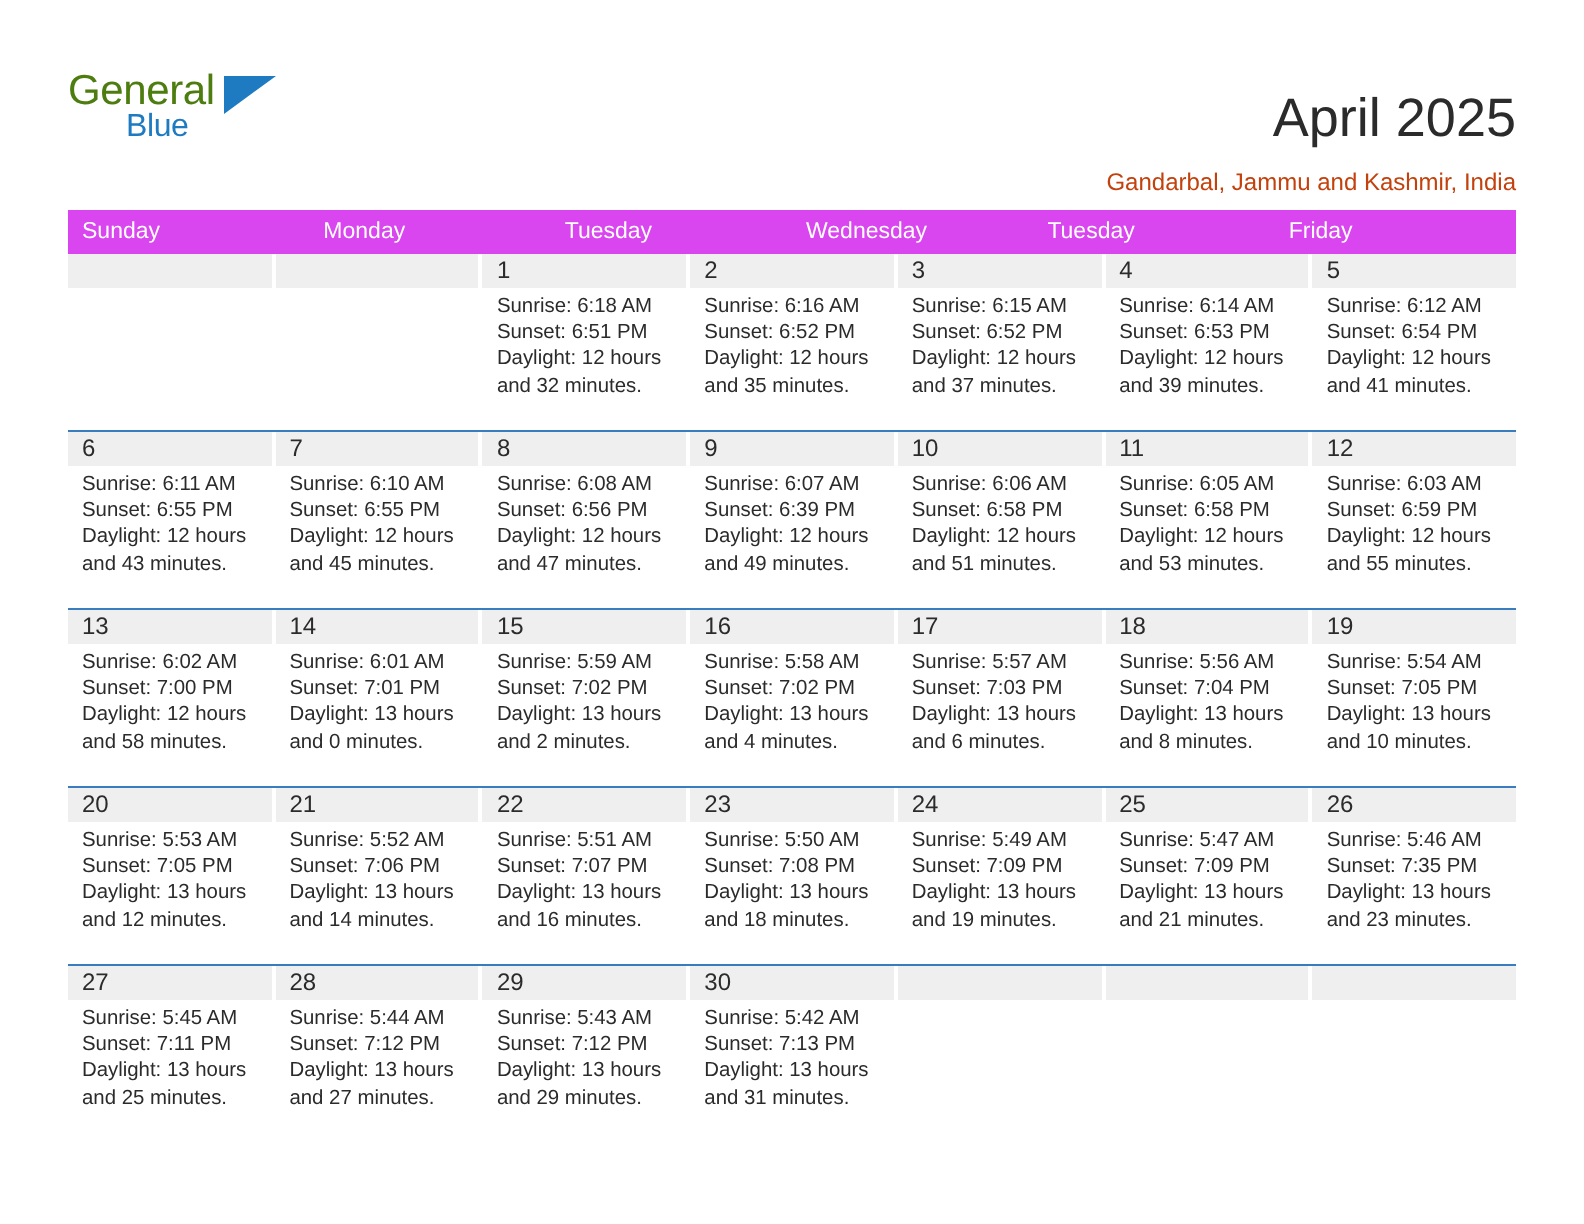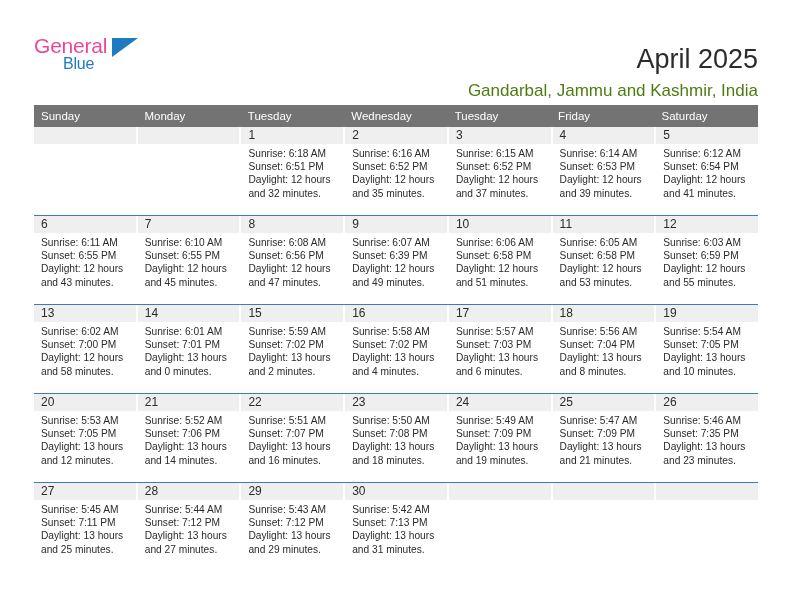--- a/index.html
+++ b/index.html
@@ -35,21 +35,21 @@
     top: 4px;
     width: 120px;
     height: 46px;
   }
   .logo-general {
     position: absolute;
     left: 0;
     top: 0;
     font-size: 21px;
     letter-spacing: -0.2px;
-    color: #ec4899;
+    color: #4d7c0f;
     font-family: "Liberation Sans", sans-serif;
   }
   .logo-triangle {
     position: absolute;
     left: 78px;
     top: 4px;
     width: 0;
     height: 0;
     border-left: 26px solid #1f7bc1;
     border-bottom: 19px solid transparent;
@@ -70,37 +70,37 @@
     text-align: right;
   }
   .cal-title {
     font-size: 27px;
     color: #2b2b2b;
     font-weight: normal;
     line-height: 34px;
     white-space: nowrap;
   }
   .cal-subtitle {
-    font-size: 17px;
-    color: #4d7c0f;
+    font-size: 12px;
+    color: #c2410c;
     line-height: 22px;
     margin-top: 4px;
     white-space: nowrap;
   }
 
   
   .calendar {
     position: absolute;
     left: 34px;
     top: 105px;
     width: 724px;
   }
   .dow-row {
     display: flex;
-    background: #737373;
+    background: #d946ef;
     height: 22px;
   }
   .dow-cell {
     flex: 1 1 0;
     color: #ffffff;
     font-size: 11.5px;
     line-height: 22px;
     padding-left: 7px;
     box-sizing: border-box;
     white-space: nowrap;
@@ -166,21 +166,20 @@
 
   <div class="calendar">
 
     <div class="dow-row">
       <div class="dow-cell">Sunday</div>
       <div class="dow-cell">Monday</div>
       <div class="dow-cell">Tuesday</div>
       <div class="dow-cell">Wednesday</div>
       <div class="dow-cell">Tuesday</div>
       <div class="dow-cell">Friday</div>
-      <div class="dow-cell">Saturday</div>
     </div>
 
     <div id="weeks-container">
         <div class="week first">
           <div class="day-cell empty">
             <div class="day-num-band"></div>
           </div>
           <div class="day-cell empty">
             <div class="day-num-band"></div>
           </div>

